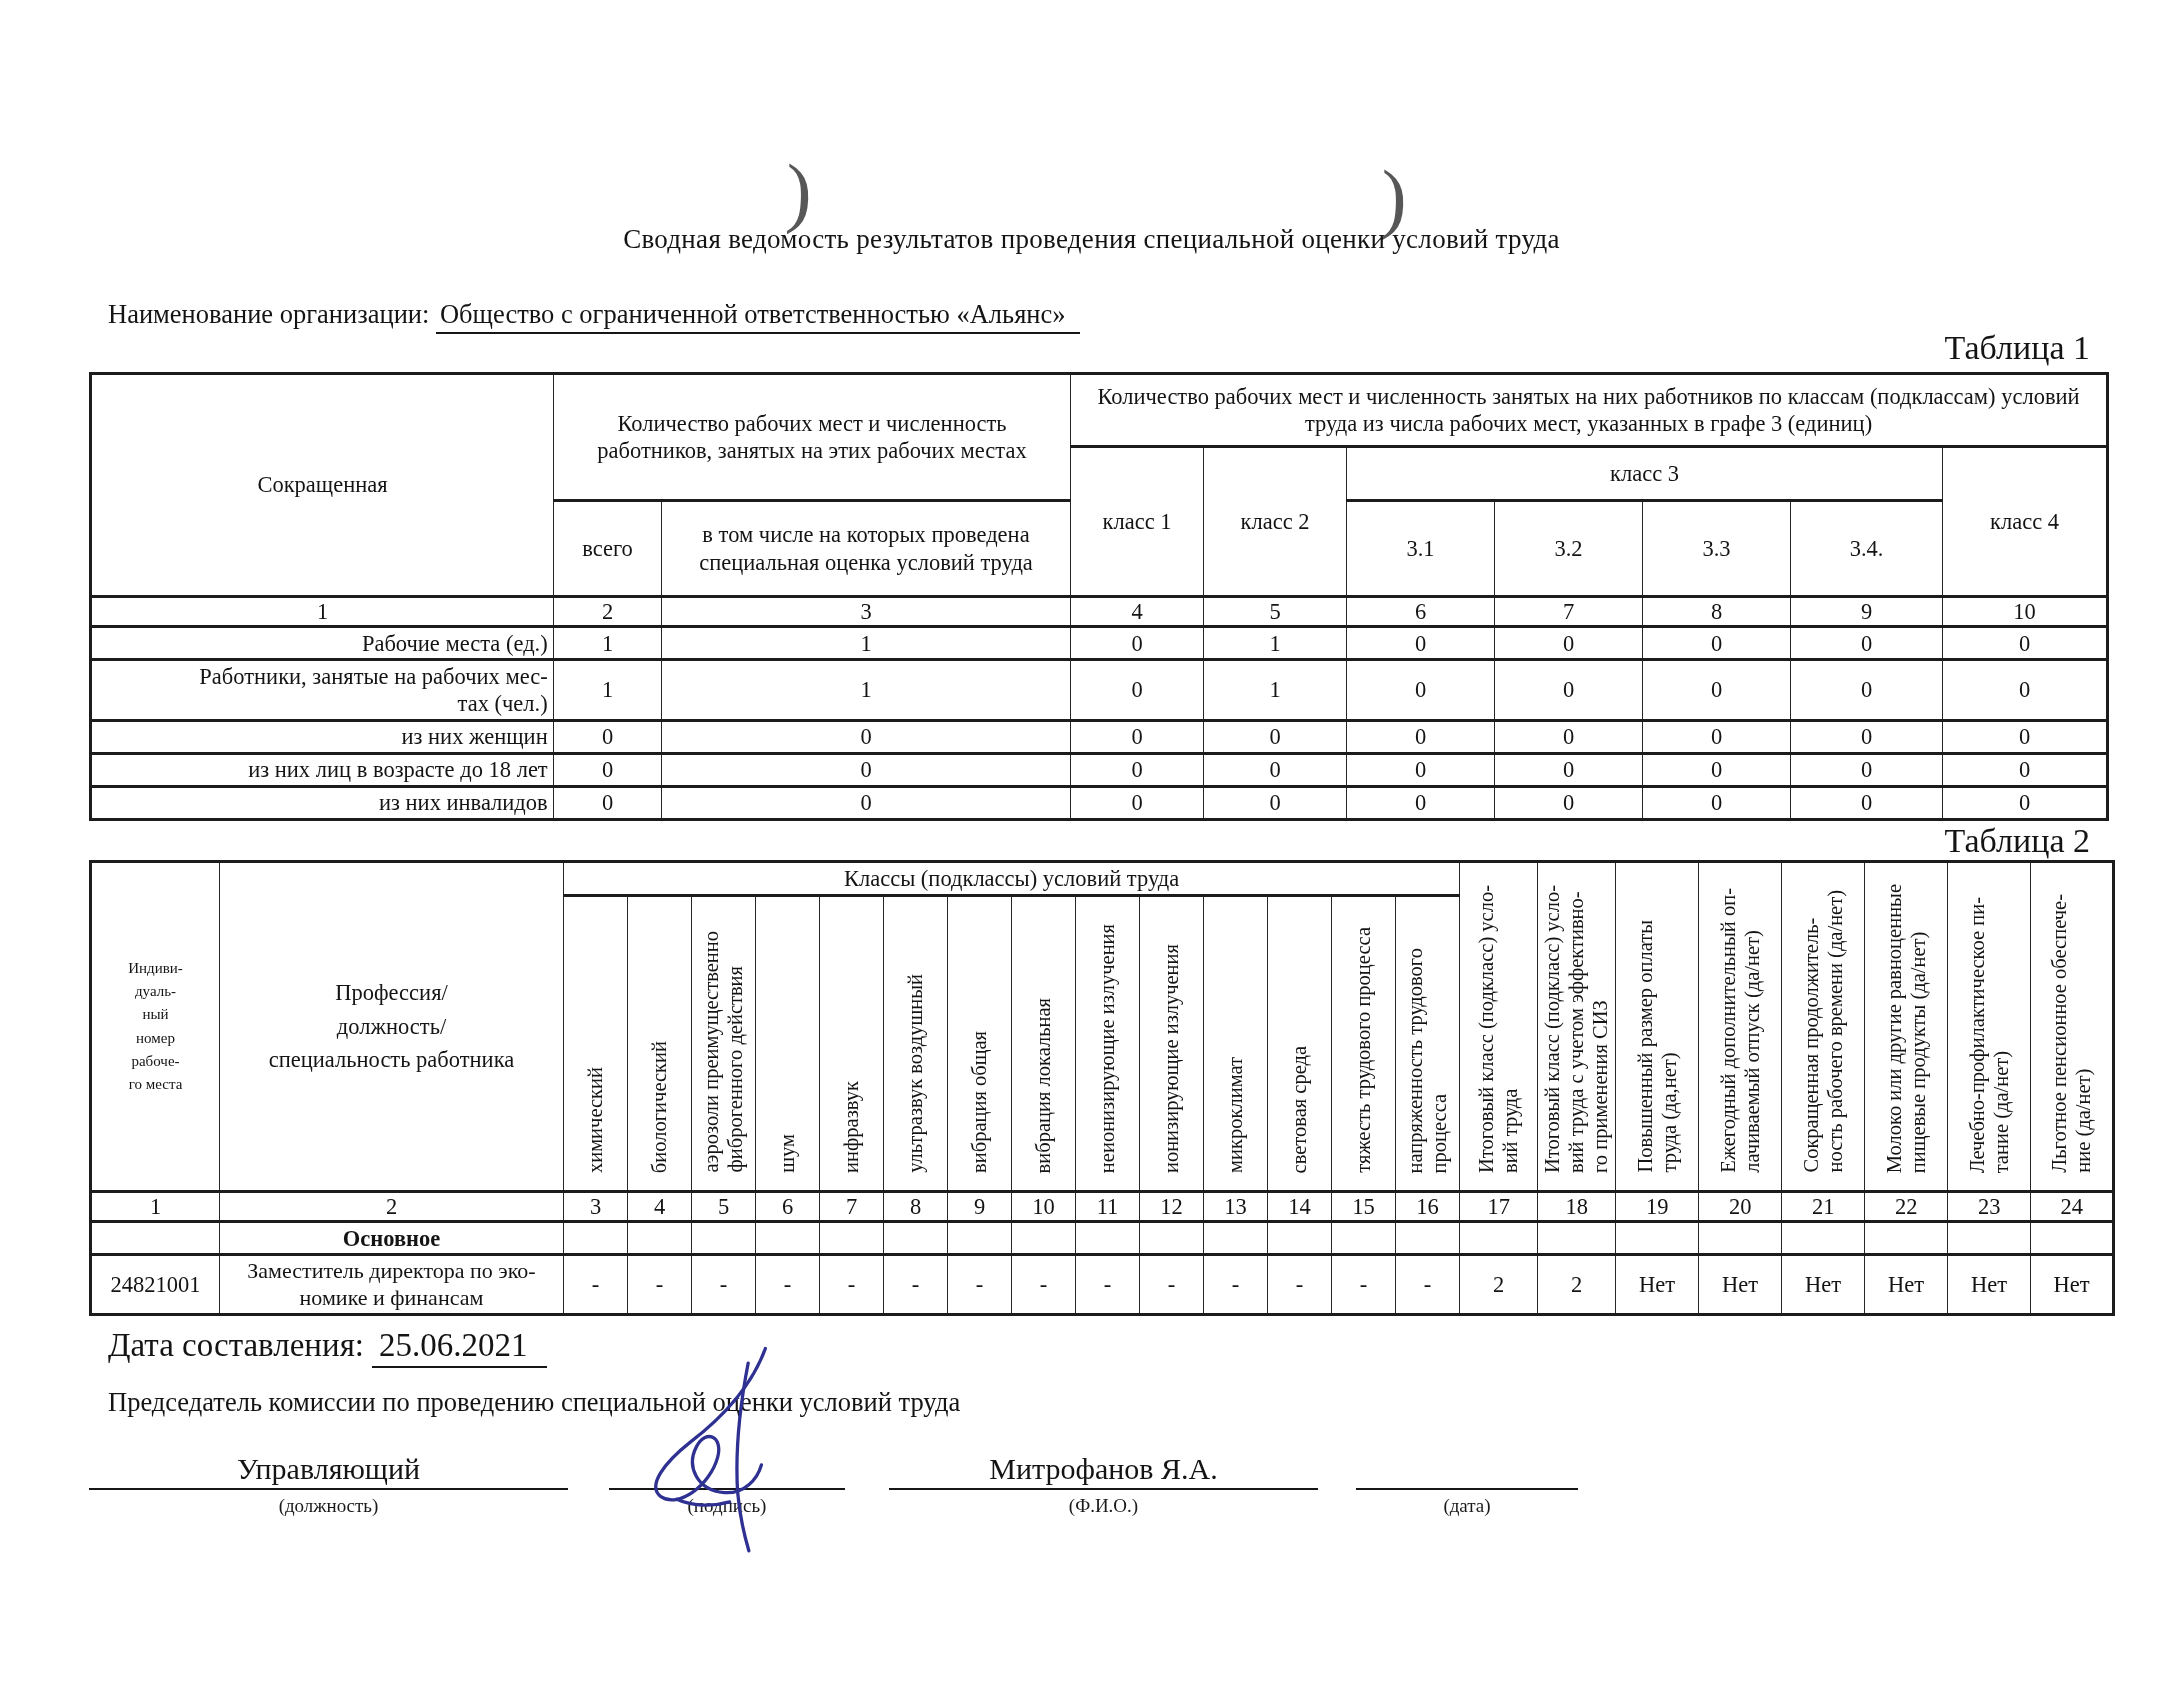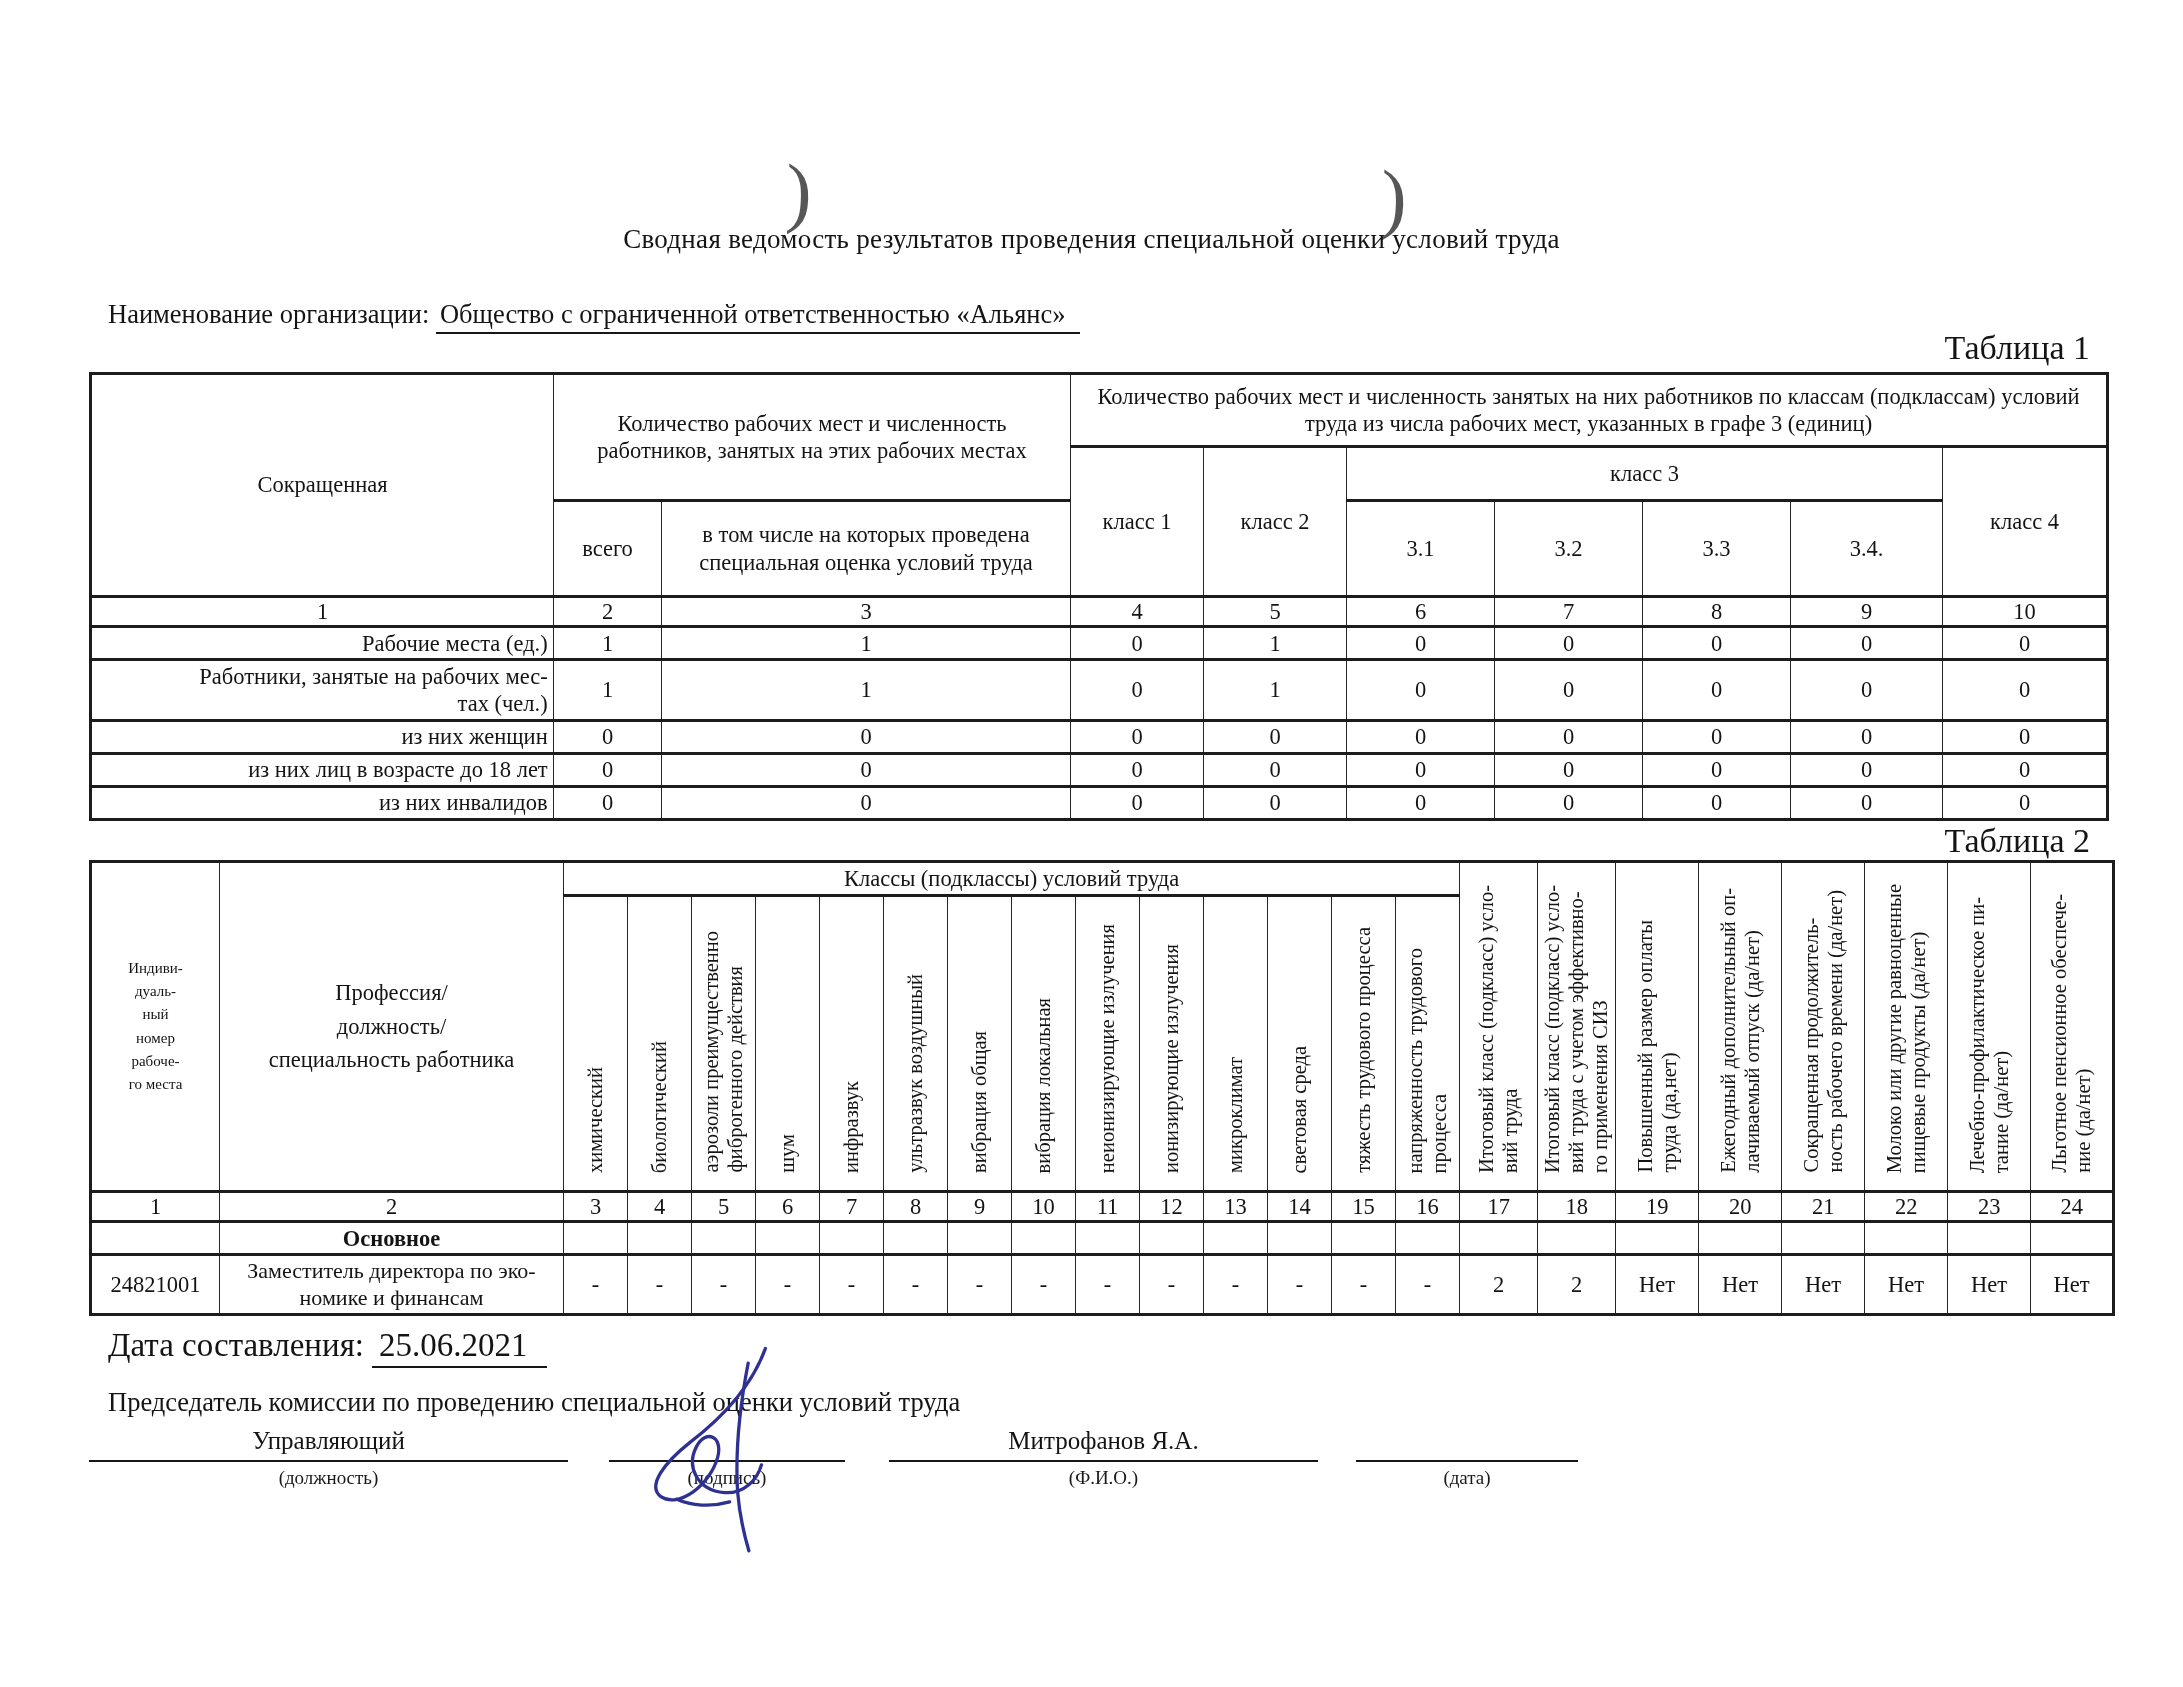--- a/index.html
+++ b/index.html
@@ -93,22 +93,22 @@
   th.vert.tall .rot{max-height:318px;}
   #table2 td.prof{font-size:22px;}
   #table2 tr.sect td{font-weight:bold;}
 
   
   .date-line{position:absolute;top:1327px;left:108px;font-size:33px;}
   .date-line .uline{border-bottom:2.6px solid #161616;padding:0 20px 2.6px 6.6px;}
   .chairman-line{position:absolute;top:1387px;left:108px;font-size:26.5px;}
   .sig-col{position:absolute;top:1422px;text-align:center;}
   .sig-name{
-    height:38px;font-size:25px;line-height:38px;
-    border-bottom:2.6px solid #161616;white-space:nowrap;
+    height:38px;font-size:30px;line-height:38px;
+    border-bottom:2.6px solid #161616;white-space:nowrap;margin-top:28px;
   }
   .sig-label{font-size:19px;margin-top:5.3px;color:#1a1a1a;}
   #sig1{left:89px;width:479px;}
   #sig2{left:609px;width:236px;}
   #sig3{left:889px;width:429px;}
   #sig4{left:1356px;width:222px;}
   .signature-svg{position:absolute;left:612px;top:1343px;z-index:3;}
 </style>
 </head>
 <body>

